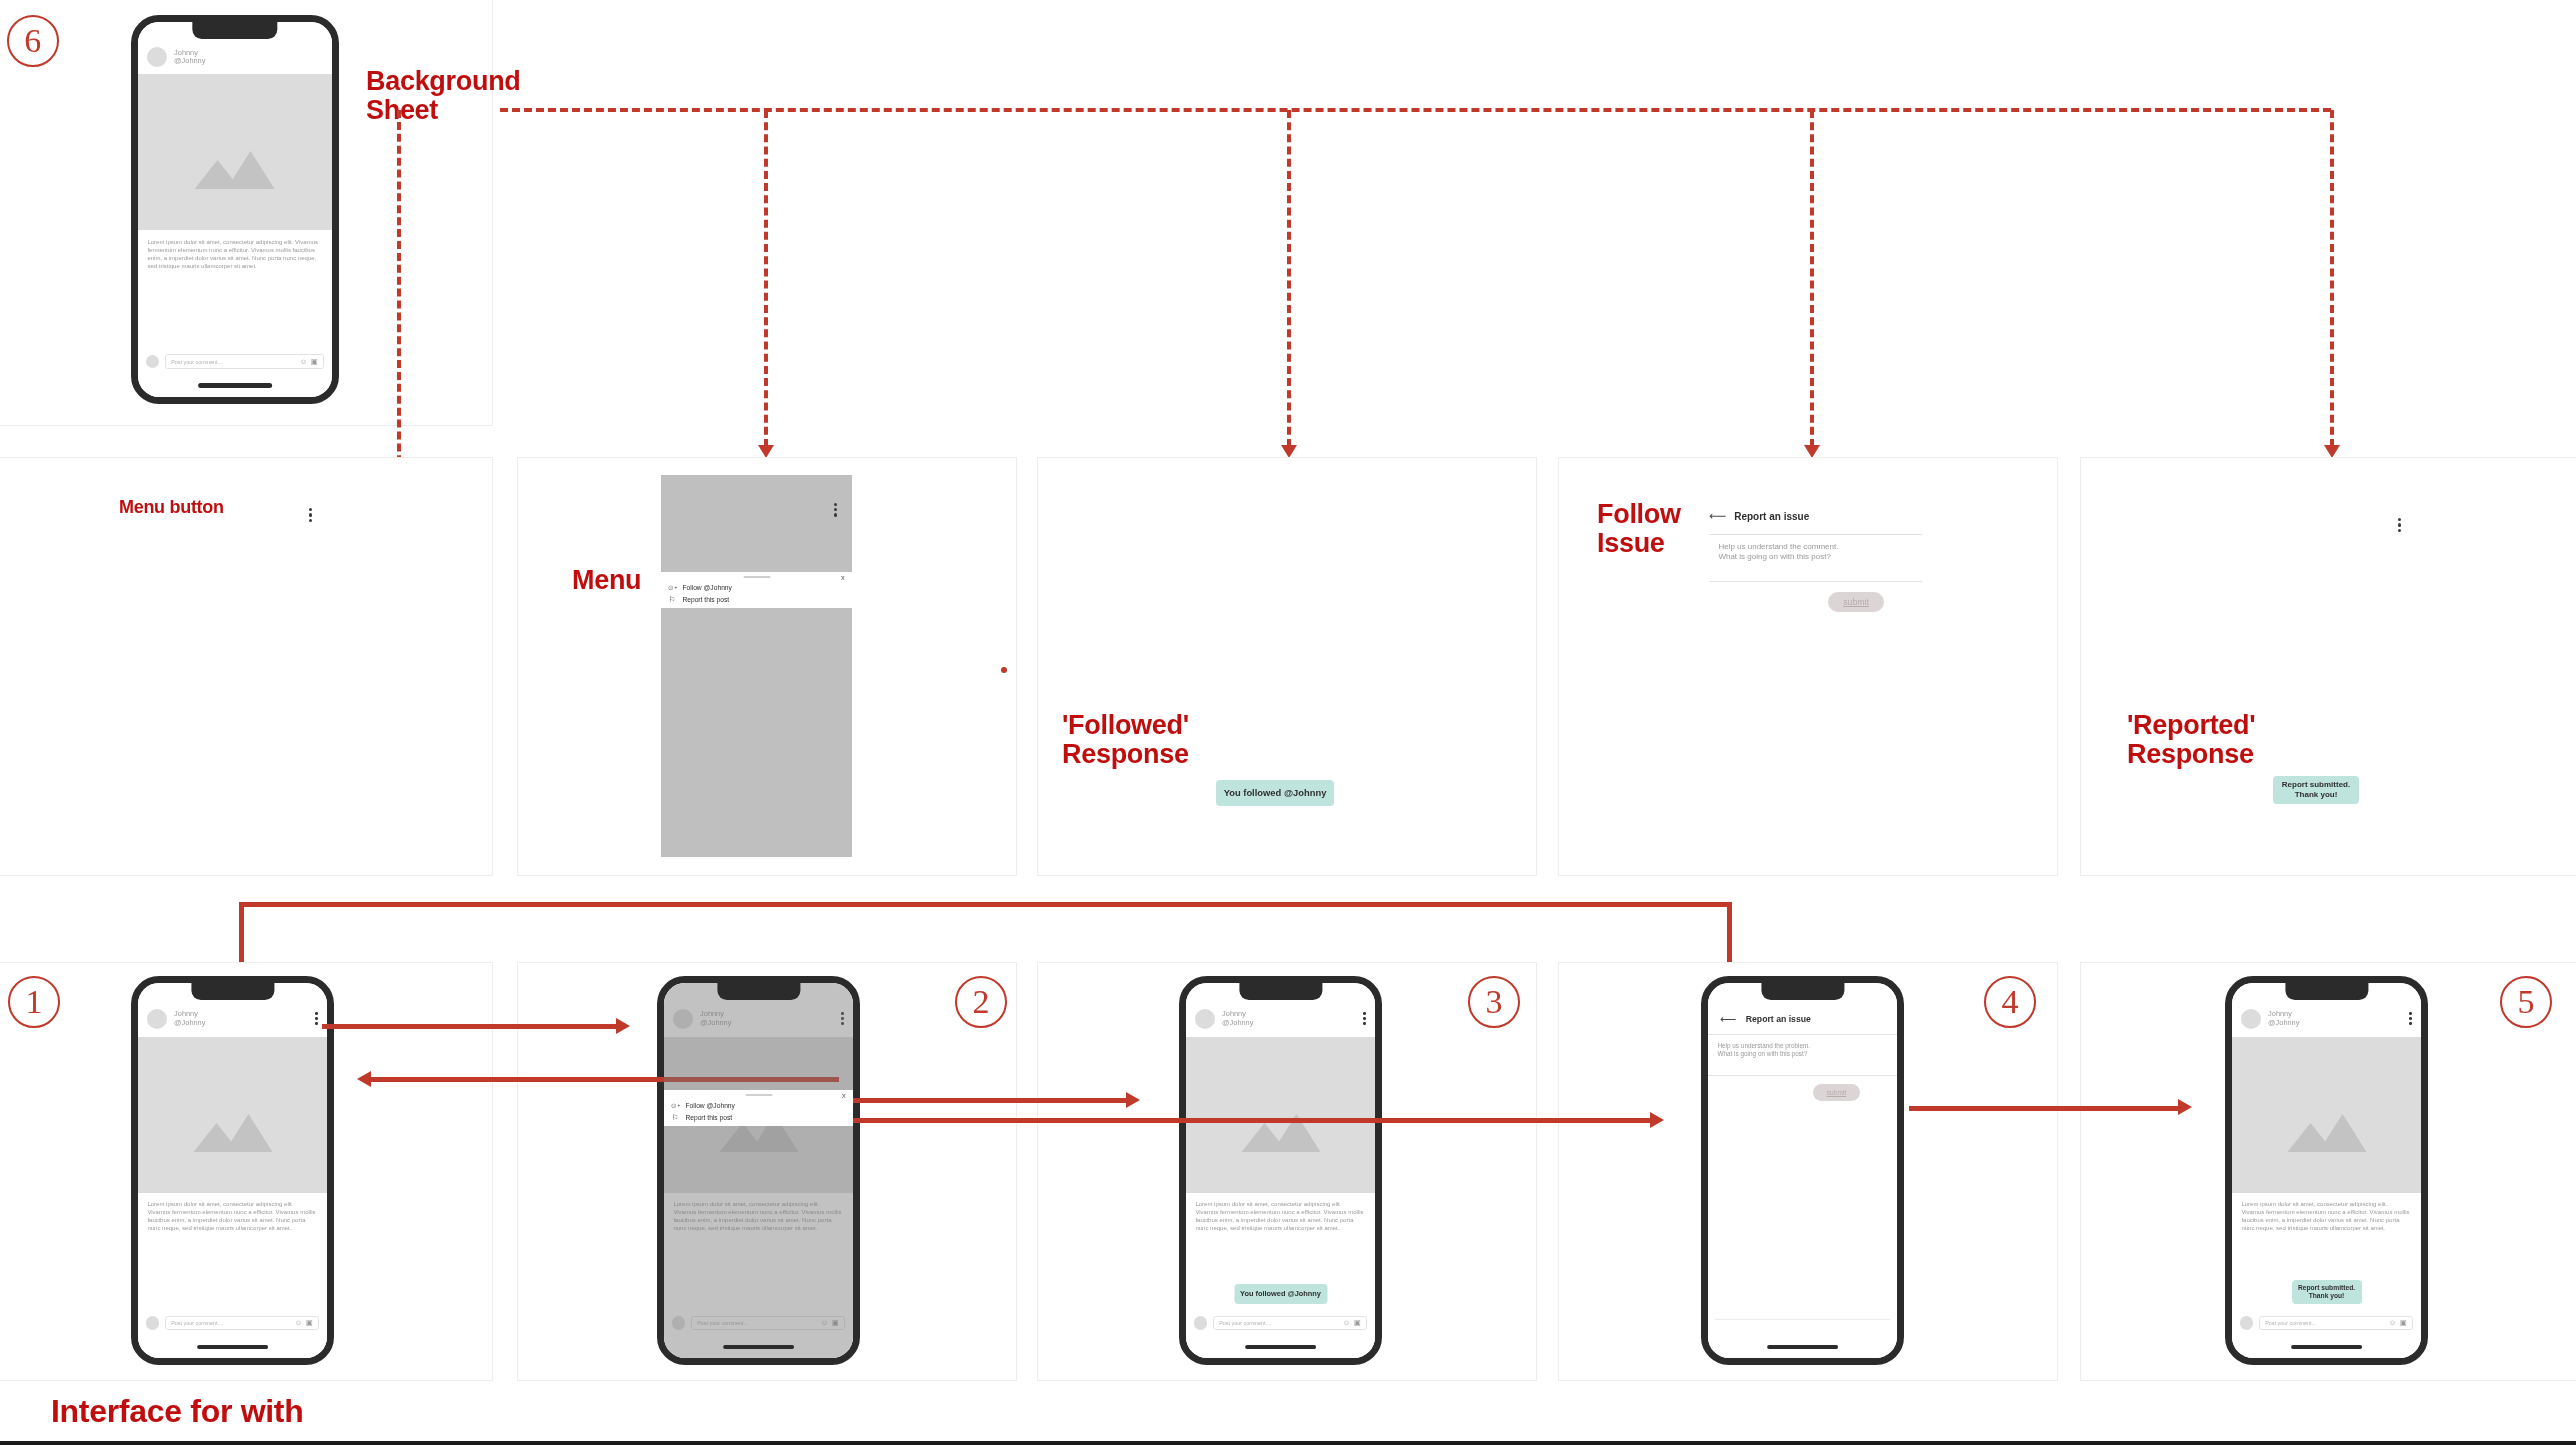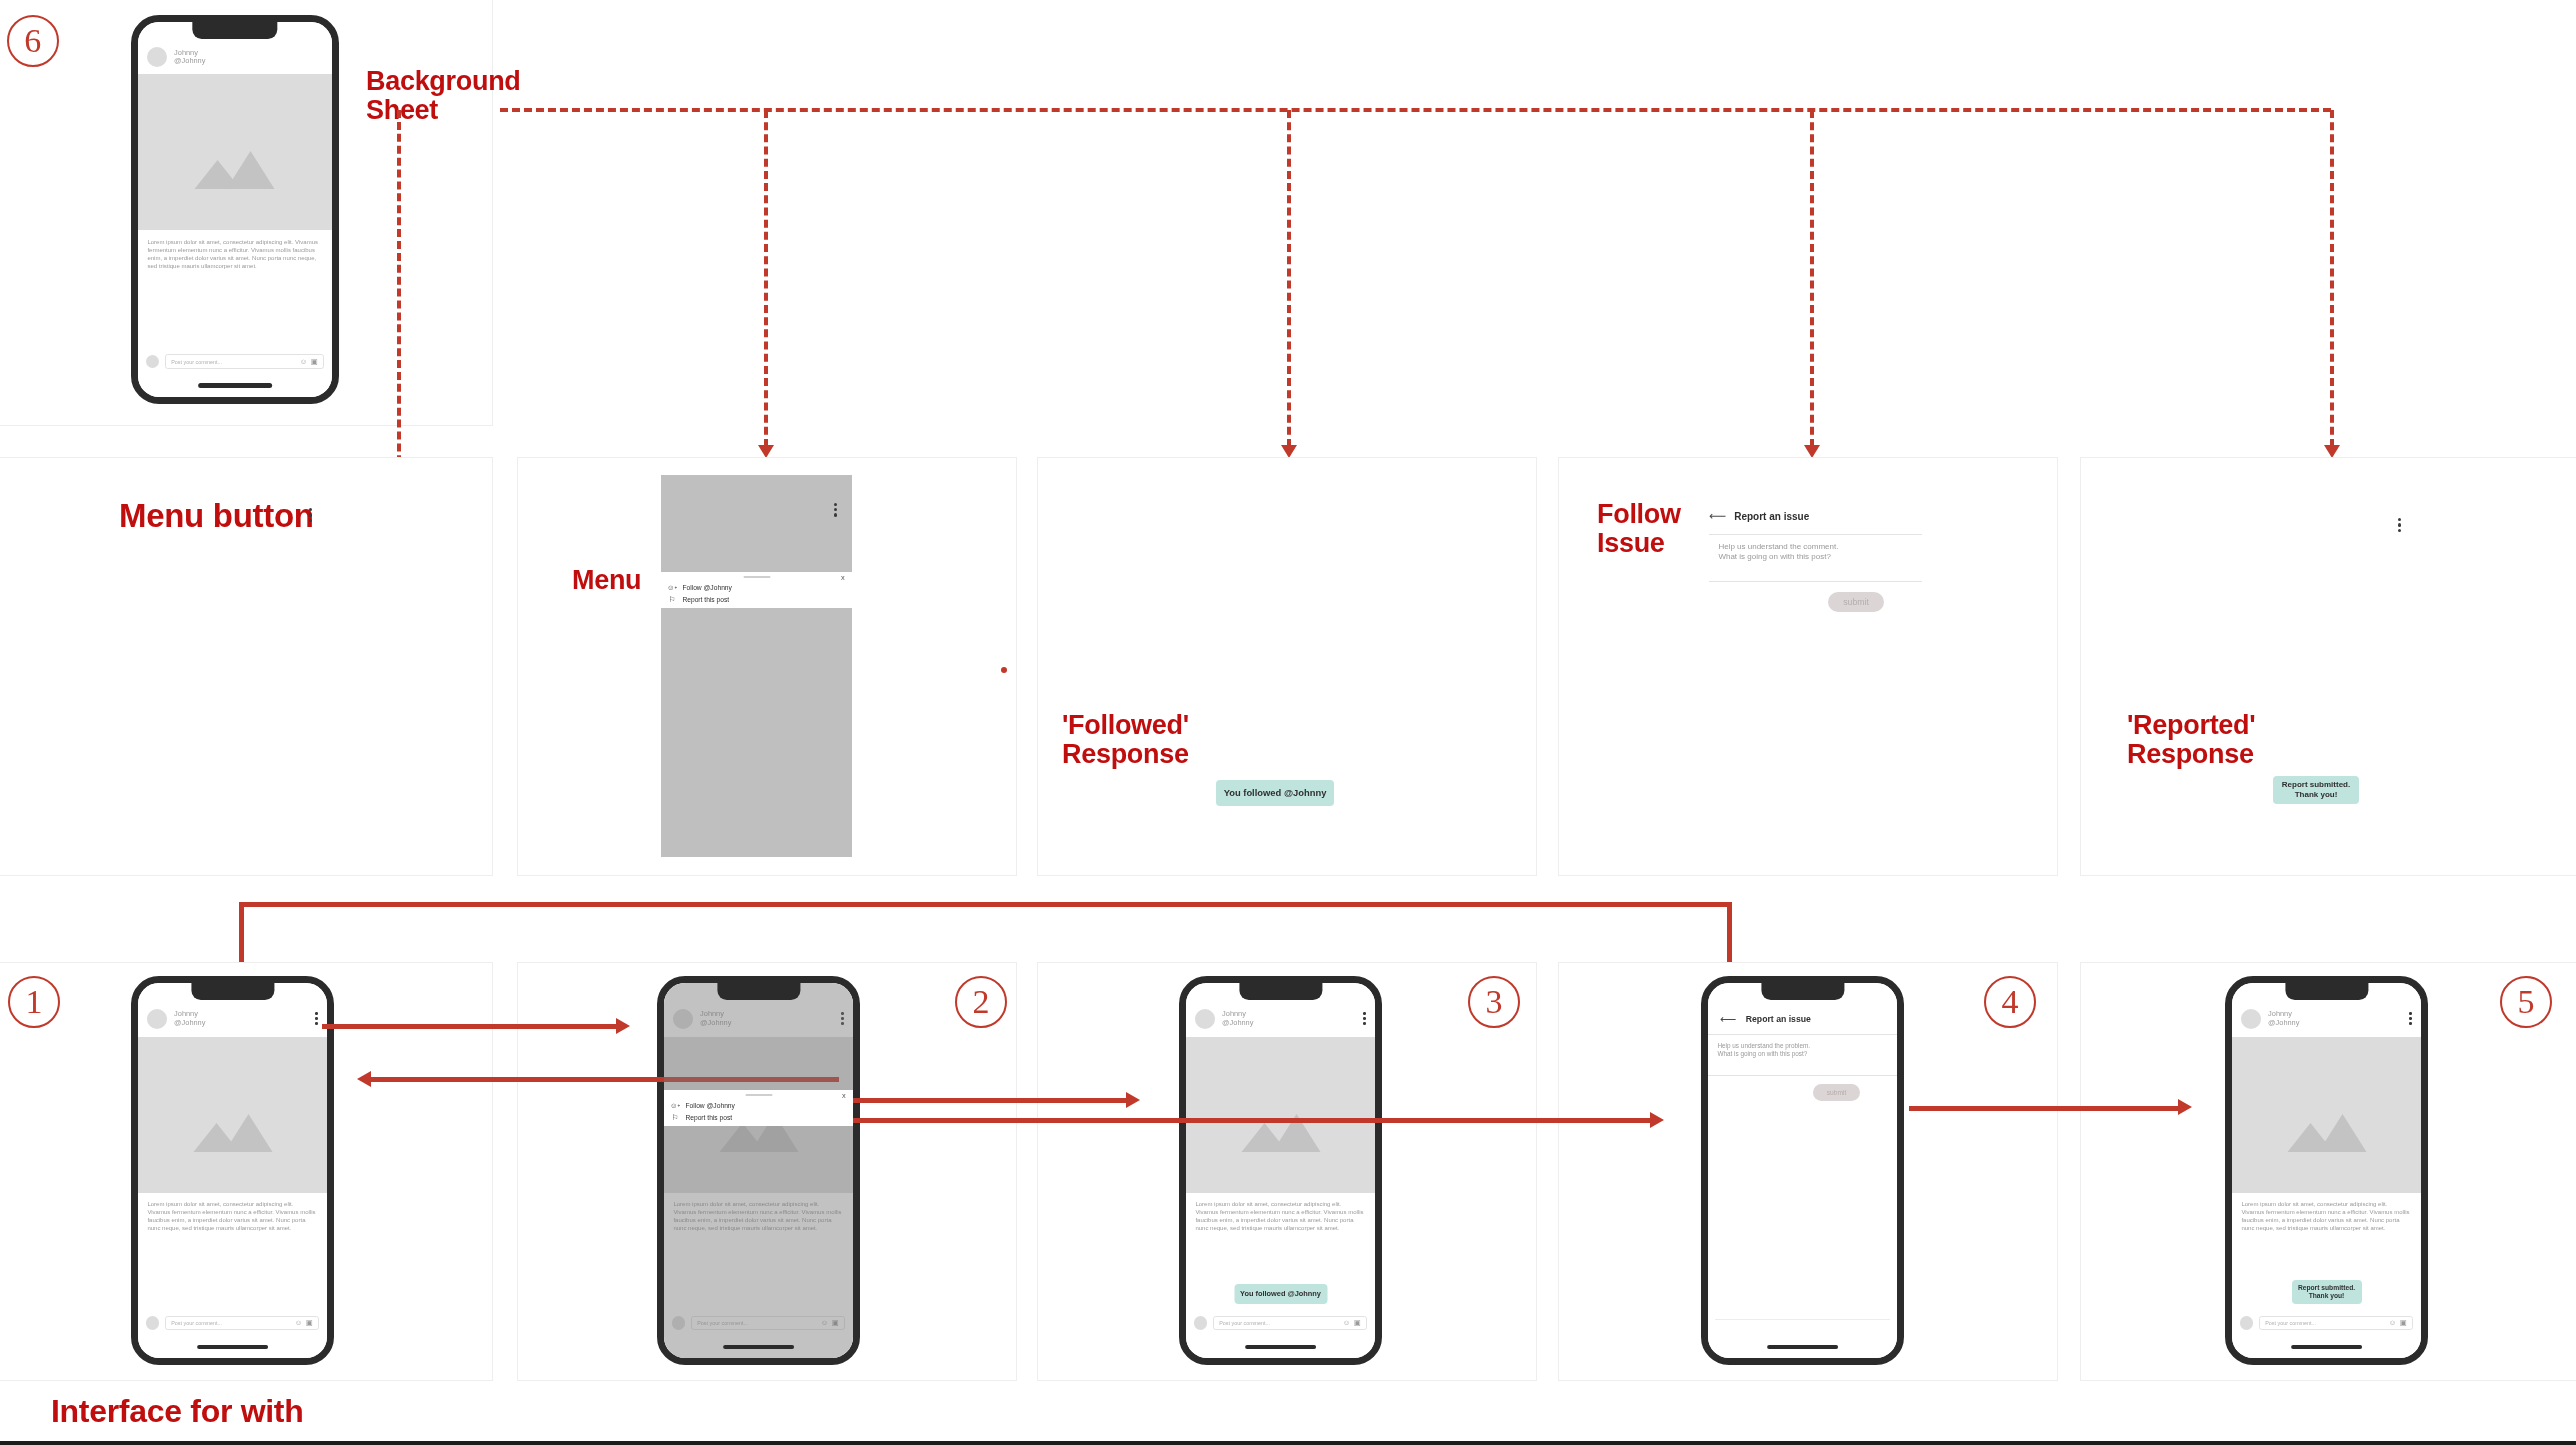--- a/index.html
+++ b/index.html
@@ -108,21 +108,21 @@
   .sheet .grabber { position:absolute; left:50%; transform: translateX(-50%); background:#cfcfcf; border-radius:2px; }
   .sheet .xclose { position:absolute; color:#555; font-family:"Liberation Sans", sans-serif; }
   .sheet .mrow { display:flex; align-items:center; color:#2f2f2f; }
   .sheet .micon { display:flex; align-items:center; justify-content:center; color:#333; flex:none; }
 
   
   .rep-head { position: absolute; left:0; right:0; display:flex; align-items:center; gap: 9.4px; padding: 0 12px; }
   .rep-head .back { color:#4a4a4a; }
   .rep-head .rtitle { font-weight: bold; color:#2f2f2f; }
   .rep-field { position:absolute; left:0; right:0; border-top:0.7px solid #e3e3e3; border-bottom:0.7px solid #e3e3e3; color:#9a9a9a; padding: 6.7px 9.4px; line-height:1.35; }
-  .rep-submit { position:absolute; background:#dcd5d5; border-radius: 670px; color:#b6adad; display:flex; align-items:center; justify-content:center; }
+  .rep-submit { position:absolute; background:#dcd5d5; border-radius: 670px; color:#b6adad; display:flex; align-items:center; justify-content:center;text-decoration:underline; }
 
   
   .ln { position: absolute; background: #c0392b; }
   .dash-h { position:absolute; height:0; border-top: 4px dashed #c0392b; }
   .dash-v { position:absolute; width:0; border-left: 4px dashed #c0392b; }
   .arrowhead { position: absolute; width:0; height:0; border-style: solid; border-color: transparent; }
   .ah-down { border-width: 13.4px 8.7px 0 8.7px; border-top-color:#c0392b; }
   .ah-right { border-width: 8.7px 0 8.7px 14.8px; border-left-color:#c0392b; }
   .ah-left { border-width: 8.7px 14.8px 8.7px 0; border-right-color:#c0392b; }
 
@@ -192,21 +192,21 @@
 
   <div class="dash-v" style="left:2330px; top:110px; height:337px;"></div>
   <div class="arrowhead ah-down" style="left:2324px; top:445px;"></div>
 
   <div class="panel" style="left:-2.7px; top:457px; width:496px; height:419px;"></div>
   <div class="panel" style="left:517px; top:457px; width:500px; height:419px;"></div>
   <div class="panel" style="left:1037px; top:457px; width:500px; height:419px;"></div>
   <div class="panel" style="left:1558px; top:457px; width:500px; height:419px;"></div>
   <div class="panel" style="left:2080px; top:457px; width:499px; height:419px;"></div>
 
-  <div class="annot" style="left:119px; top:498px; font-size:33px;">Menu button</div>
+  <div class="annot" style="left:119px; top:498px; font-size:18px;">Menu button</div>
   <div class="kebab" style="position:absolute; left:309px; top:508px;">
     <i style="width:3.4px;height:3.4px;"></i>
       <i style="width:3.4px;height:3.4px;"></i>
       <i style="width:3.4px;height:3.4px;"></i>
   </div>
 
   <div class="annot" style="left:572px; top:566px; font-size:27px;">Menu</div>
 
   <div class="menucard-wrap" style="left:661px; top:475px; width:191px; height:382px;">
     <div class="kebab" style="position:absolute; right:14.8px; top:27.5px;">

